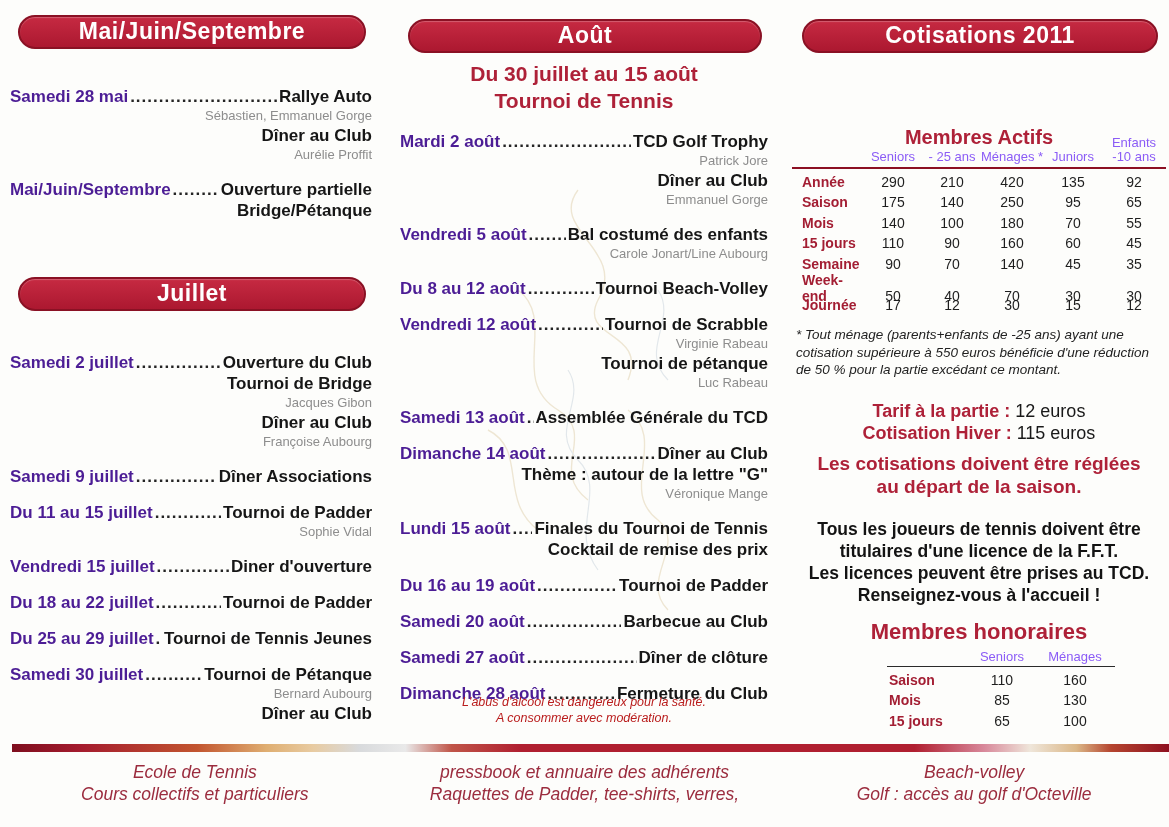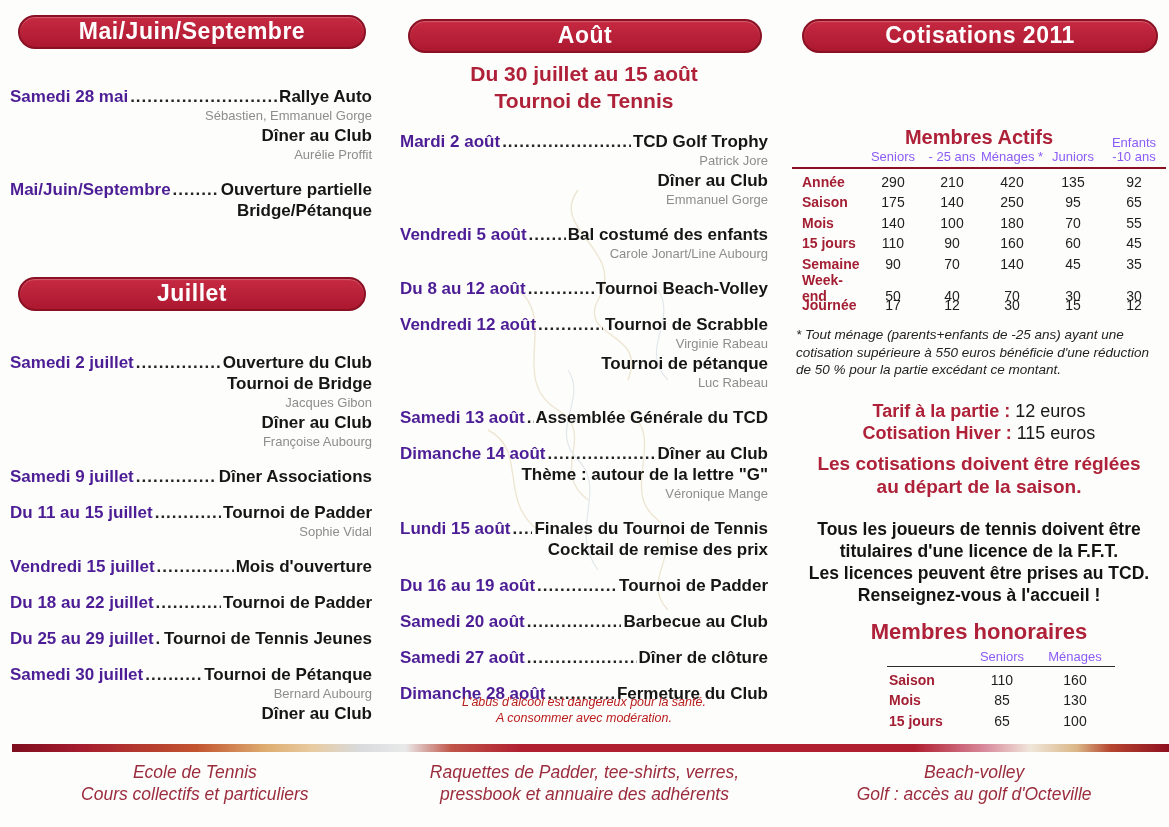--- a/index.html
+++ b/index.html
@@ -142,21 +142,21 @@
             <span class="date">Du 11 au 15 juillet</span>
             <span class="leader">................</span>
             <span class="etitle">Tournoi de Padder</span>
           </div>
           <div class="sub person">Sophie Vidal</div>
         </div>
         <div class="entry">
           <div class="main">
             <span class="date">Vendredi 15 juillet</span>
             <span class="leader">..................</span>
-            <span class="etitle">Mois d'ouverture</span>
+            <span class="etitle">Diner d'ouverture</span>
           </div>
         </div>
         <div class="entry">
           <div class="main">
             <span class="date">Du 18 au 22 juillet</span>
             <span class="leader">.................</span>
             <span class="etitle">Tournoi de Padder</span>
           </div>
         </div>
         <div class="entry">
@@ -408,22 +408,22 @@
       </div>
   </div>
 
   <div id="footer-bar"></div>
   <div id="footer-texts">
     <div class="footer-cell">
         <div>Ecole de Tennis</div>
         <div>Cours collectifs et particuliers</div>
       </div>
     <div class="footer-cell">
+        <div>pressbook et annuaire des adhérents</div>
         <div>Raquettes de Padder, tee-shirts, verres,</div>
-        <div>pressbook et annuaire des adhérents</div>
       </div>
     <div class="footer-cell">
         <div>Beach-volley</div>
         <div>Golf : accès au golf d'Octeville</div>
       </div>
   </div>
 
 </div>
 
 </body></html>

